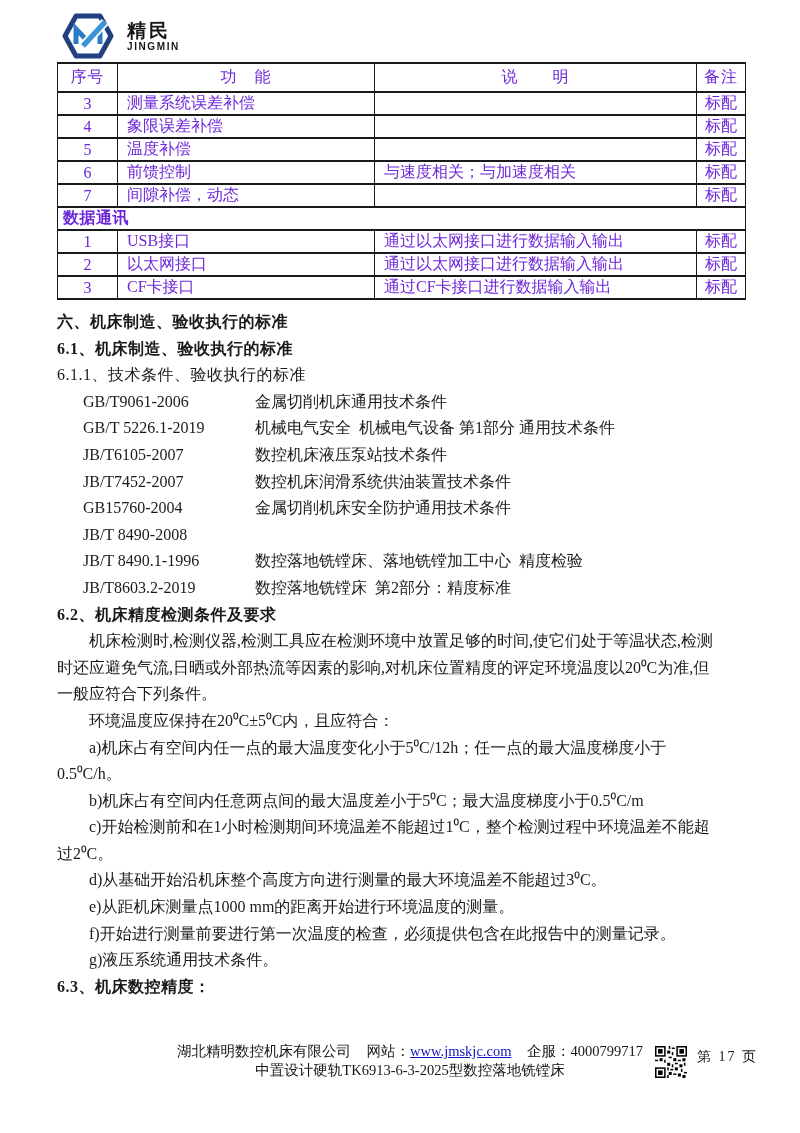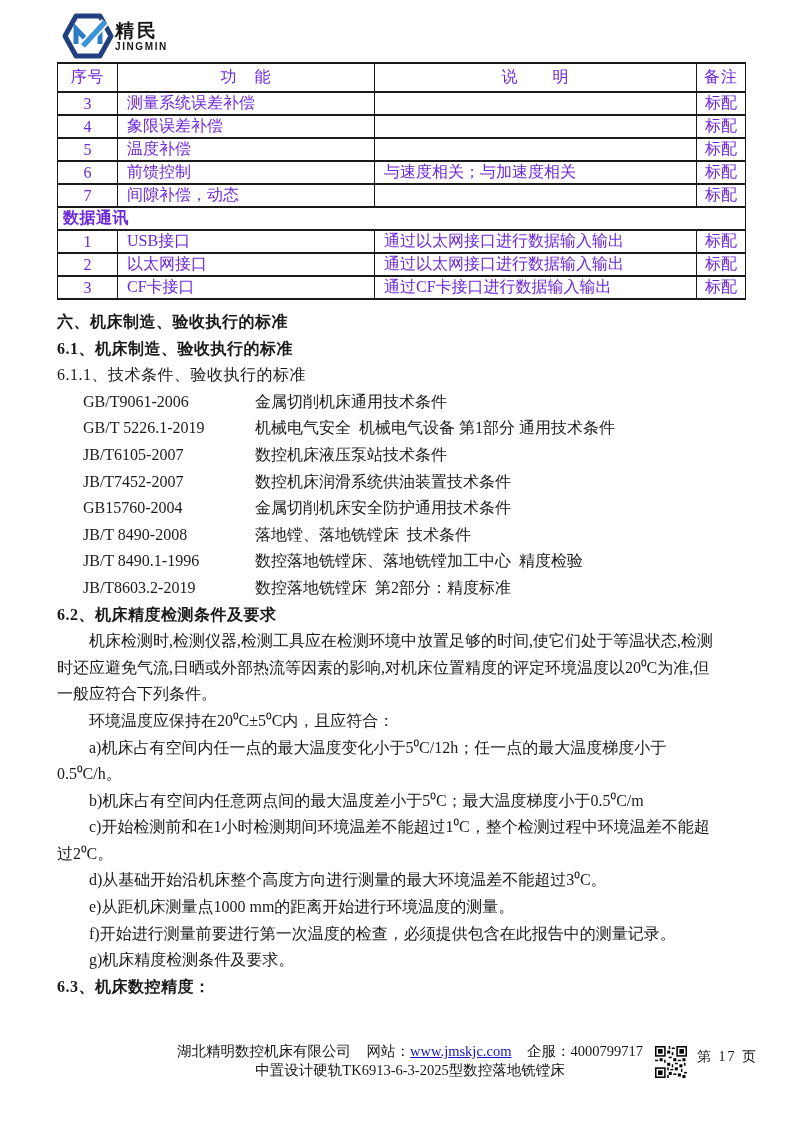--- a/index.html
+++ b/index.html
@@ -3,21 +3,21 @@
 <meta charset="utf-8">
 <style>
   * { margin:0; padding:0; box-sizing:border-box; }
   html,body { background:#ffffff; }
   .page {
     width:800px; height:1133px; background:#ffffff; position:relative;
     font-family:"Liberation Serif", serif; color:#1a1a1a; overflow:hidden;
   }
 
   
-  .logo-row { position:absolute; top:13px; left:62px; display:flex; align-items:center; gap:1px; }
+  .logo-row { position:absolute; top:13px; left:62px; display:flex; align-items:center; gap:13px; }
   .logo-text { display:flex; flex-direction:column; justify-content:center; }
   .brand-cn { font-family:"Liberation Sans",sans-serif; font-size:19px; font-weight:bold; letter-spacing:3px; color:#161616; line-height:20px; }
   .brand-en { font-family:"Liberation Sans",sans-serif; font-size:10px; font-weight:bold; letter-spacing:1.6px; color:#161616; line-height:11px; }
 
   
   .spec-table {
     position:absolute; top:62px; left:57px; width:688px;
     border-collapse:collapse; table-layout:fixed; font-size:16px; color:#6d28d9;
   }
   .spec-table th, .spec-table td {
@@ -157,41 +157,40 @@
     <div class="std-row">
       <span class="std-code">JB/T7452-2007</span>
       <span class="std-title">数控机床润滑系统供油装置技术条件</span>
     </div>
     <div class="std-row">
       <span class="std-code">GB15760-2004</span>
       <span class="std-title">金属切削机床安全防护通用技术条件</span>
     </div>
     <div class="std-row">
       <span class="std-code">JB/T 8490-2008</span>
-      <span class="std-title">落地镗、落地铣镗床  技术条件</span>
     </div>
     <div class="std-row">
       <span class="std-code">JB/T 8490.1-1996</span>
       <span class="std-title">数控落地铣镗床、落地铣镗加工中心  精度检验</span>
     </div>
     <div class="std-row">
       <span class="std-code">JB/T8603.2-2019</span>
       <span class="std-title">数控落地铣镗床  第2部分：精度标准</span>
     </div>
 
     <div class="hd">6.2、机床精度检测条件及要求</div>
     <p class="indent">机床检测时,检测仪器,检测工具应在检测环境中放置足够的时间,使它们处于等温状态,检测时还应避免气流,日晒或外部热流等因素的影响,对机床位置精度的评定环境温度以20⁰C为准,但一般应符合下列条件。</p>
     <p class="indent">环境温度应保持在20⁰C±5⁰C内，且应符合：</p>
     <p class="indent">a)机床占有空间内任一点的最大温度变化小于5⁰C/12h；任一点的最大温度梯度小于0.5⁰C/h。</p>
     <p class="indent">b)机床占有空间内任意两点间的最大温度差小于5⁰C；最大温度梯度小于0.5⁰C/m</p>
     <p class="indent">c)开始检测前和在1小时检测期间环境温差不能超过1⁰C，整个检测过程中环境温差不能超过2⁰C。</p>
     <p class="indent">d)从基础开始沿机床整个高度方向进行测量的最大环境温差不能超过3⁰C。</p>
     <p class="indent">e)从距机床测量点1000 mm的距离开始进行环境温度的测量。</p>
     <p class="indent">f)开始进行测量前要进行第一次温度的检查，必须提供包含在此报告中的测量记录。</p>
-    <p class="indent">g)机床精度检测条件及要求。</p>
+    <p class="indent">g)液压系统通用技术条件。</p>
     <div class="hd">6.3、机床数控精度：</div>
   </div>
 
   <div class="footer">
     <div class="footer-text">
       <div>
         <span class="f-seg">湖北精明数控机床有限公司</span>
         <span class="f-seg">网站：</span><a class="f-link" href="#">www.jmskjc.com</a>
         <span class="f-seg">企服：</span><span>4000799717</span>
       </div>

